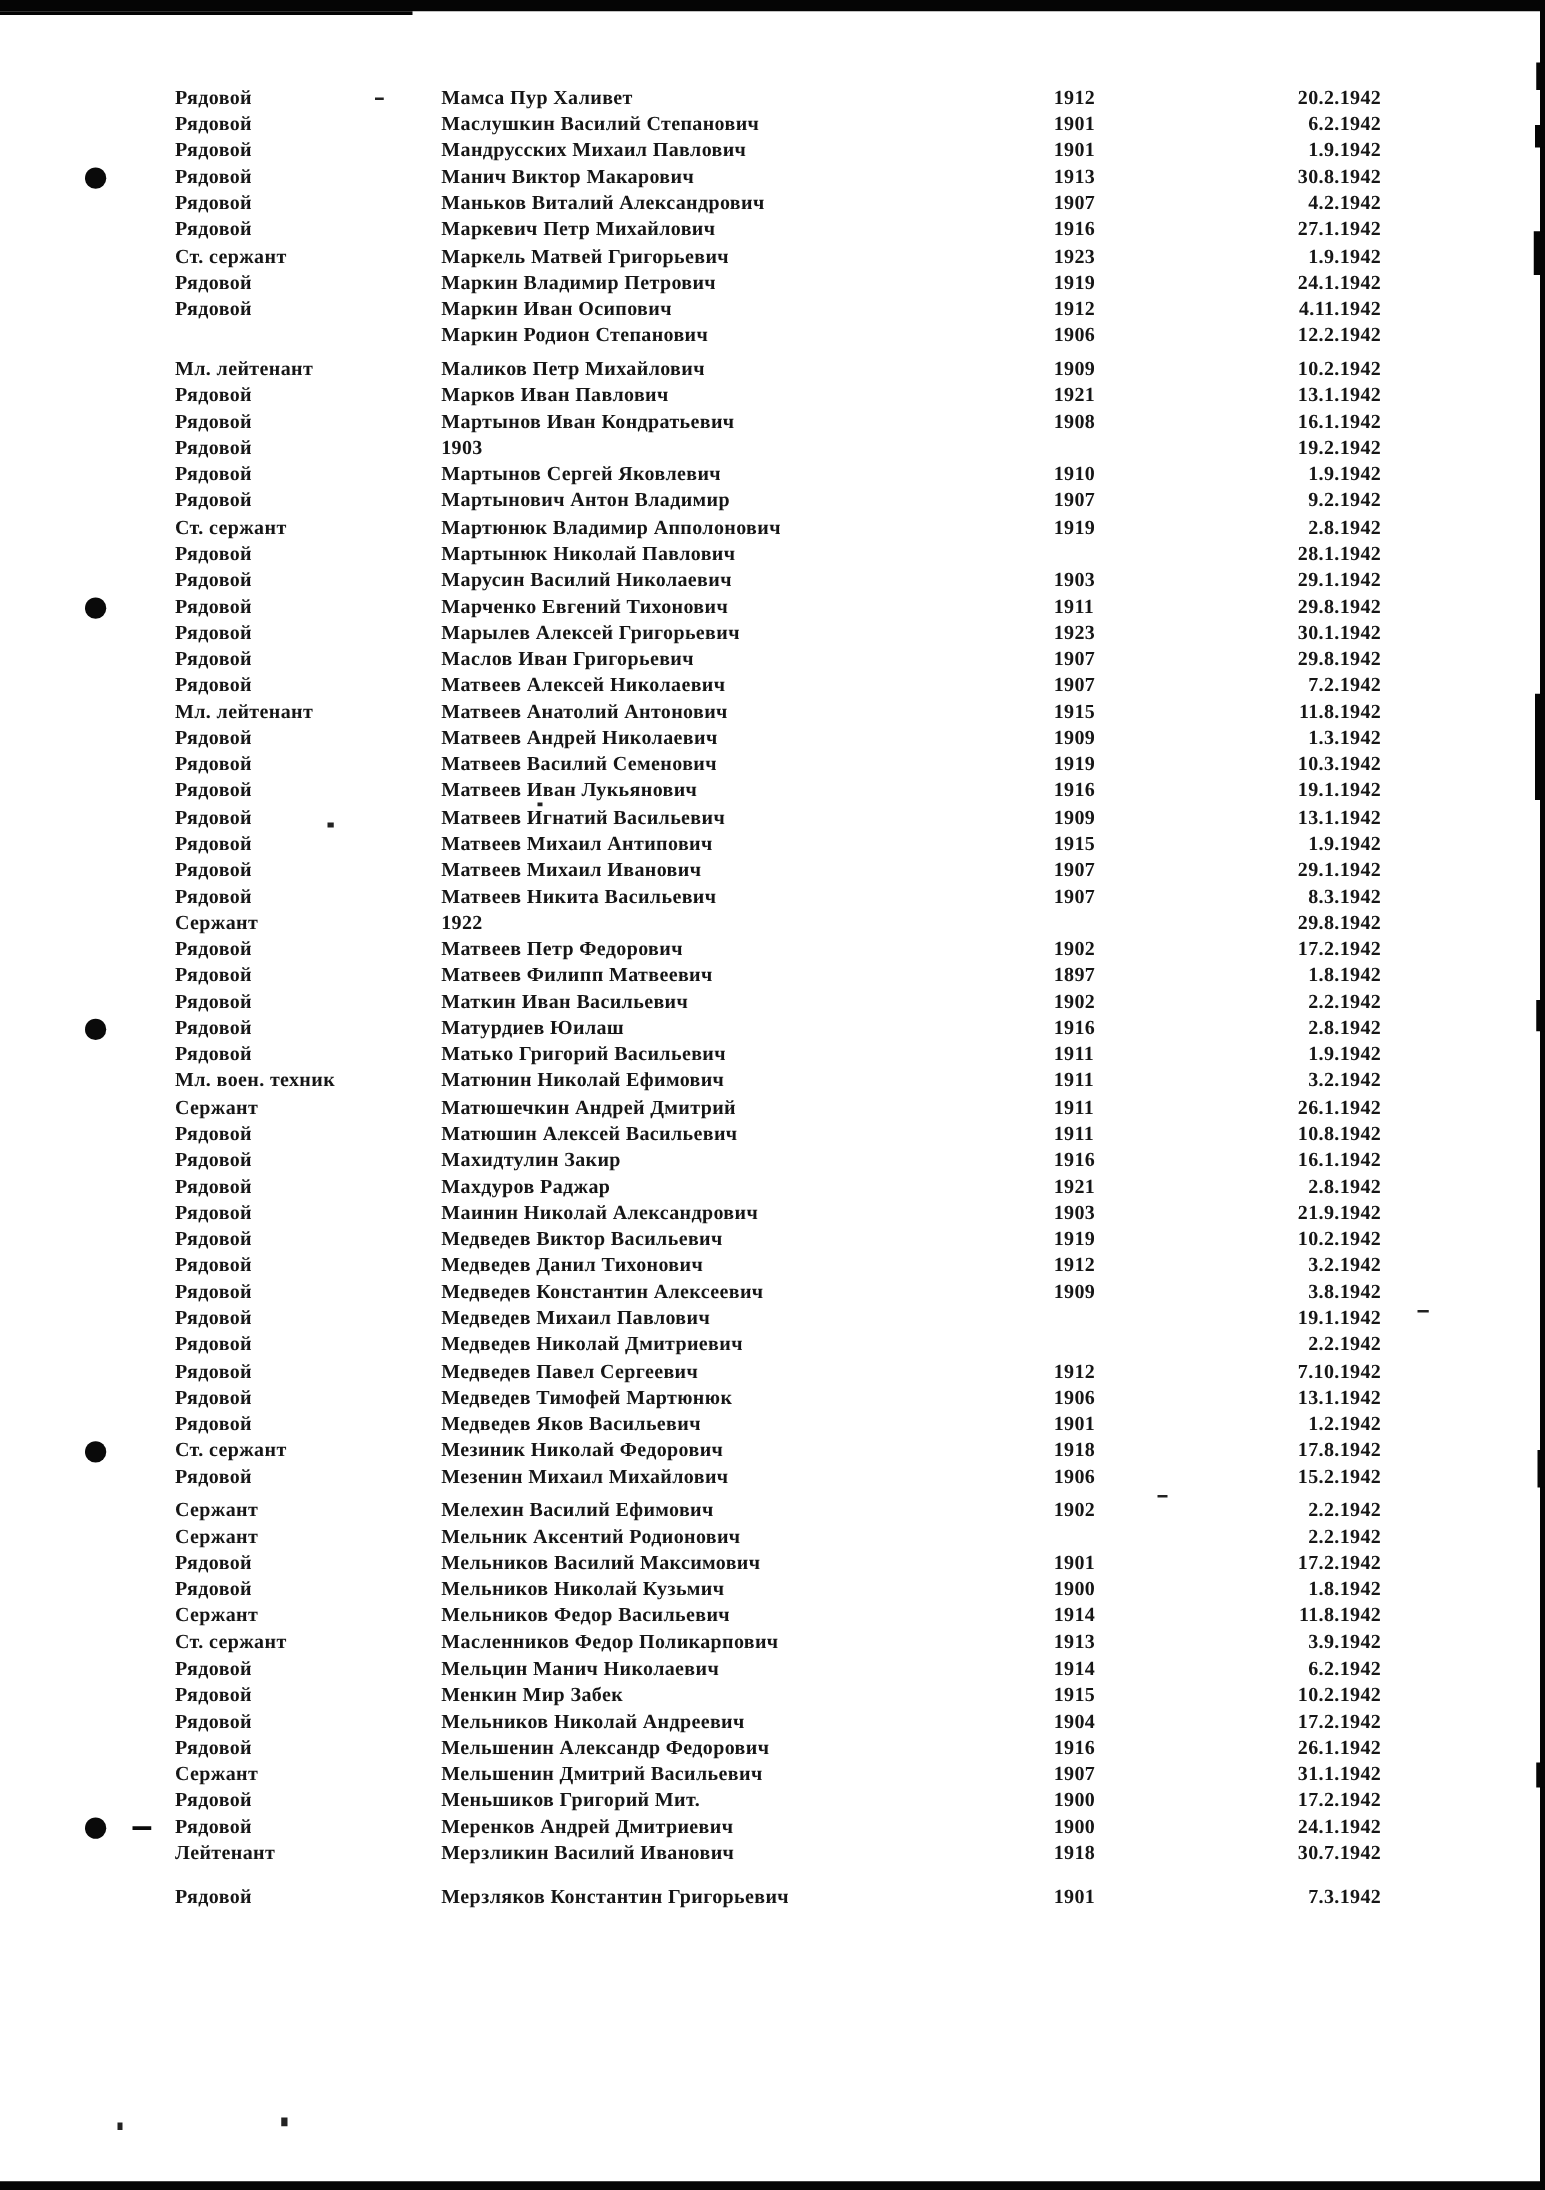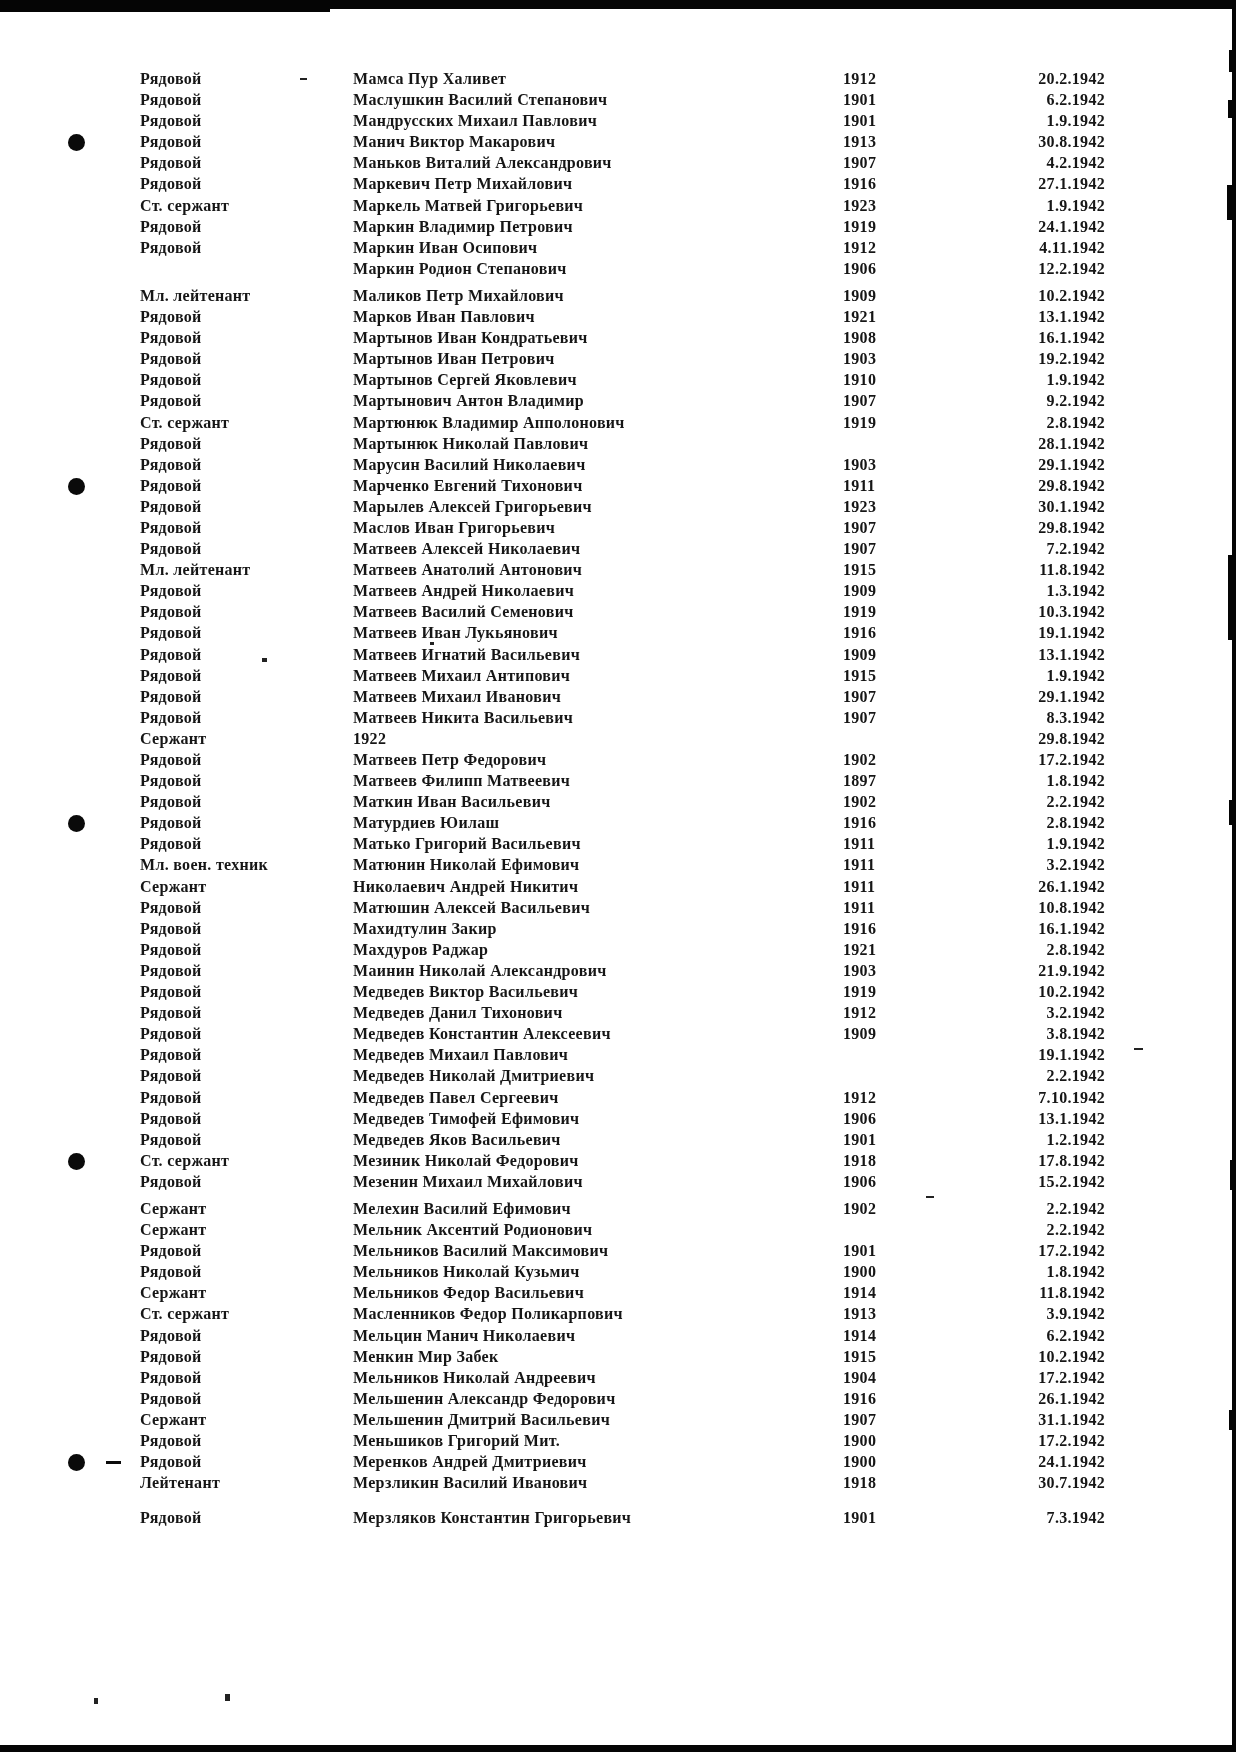--- a/index.html
+++ b/index.html
@@ -142,21 +142,20 @@
       <span class="c-date">13.1.1942</span>
     </div>
     <div class="row">
       <span class="c-rank">Рядовой</span>
       <span class="c-name">Мартынов Иван Кондратьевич</span>
       <span class="c-year">1908</span>
       <span class="c-date">16.1.1942</span>
     </div>
     <div class="row">
       <span class="c-rank">Рядовой</span>
-      <span class="c-name">Мартынов Иван Петрович</span>
       <span class="c-year">1903</span>
       <span class="c-date">19.2.1942</span>
     </div>
     <div class="row">
       <span class="c-rank">Рядовой</span>
       <span class="c-name">Мартынов Сергей Яковлевич</span>
       <span class="c-year">1910</span>
       <span class="c-date">1.9.1942</span>
     </div>
     <div class="row">
@@ -293,21 +292,21 @@
       <span class="c-date">1.9.1942</span>
     </div>
     <div class="row">
       <span class="c-rank">Мл. воен. техник</span>
       <span class="c-name">Матюнин Николай Ефимович</span>
       <span class="c-year">1911</span>
       <span class="c-date">3.2.1942</span>
     </div>
     <div class="row">
       <span class="c-rank">Сержант</span>
-      <span class="c-name">Николаевич Андрей Никитич</span>
+      <span class="c-name">Матюшечкин Андрей Дмитрий</span>
       <span class="c-year">1911</span>
       <span class="c-date">26.1.1942</span>
     </div>
     <div class="row">
       <span class="c-rank">Рядовой</span>
       <span class="c-name">Матюшин Алексей Васильевич</span>
       <span class="c-year">1911</span>
       <span class="c-date">10.8.1942</span>
     </div>
     <div class="row">
@@ -359,21 +358,21 @@
       <span class="c-date">2.2.1942</span>
     </div>
     <div class="row">
       <span class="c-rank">Рядовой</span>
       <span class="c-name">Медведев Павел Сергеевич</span>
       <span class="c-year">1912</span>
       <span class="c-date">7.10.1942</span>
     </div>
     <div class="row">
       <span class="c-rank">Рядовой</span>
-      <span class="c-name">Медведев Тимофей Ефимович</span>
+      <span class="c-name">Медведев Тимофей Мартюнюк</span>
       <span class="c-year">1906</span>
       <span class="c-date">13.1.1942</span>
     </div>
     <div class="row">
       <span class="c-rank">Рядовой</span>
       <span class="c-name">Медведев Яков Васильевич</span>
       <span class="c-year">1901</span>
       <span class="c-date">1.2.1942</span>
     </div>
     <div class="row">

